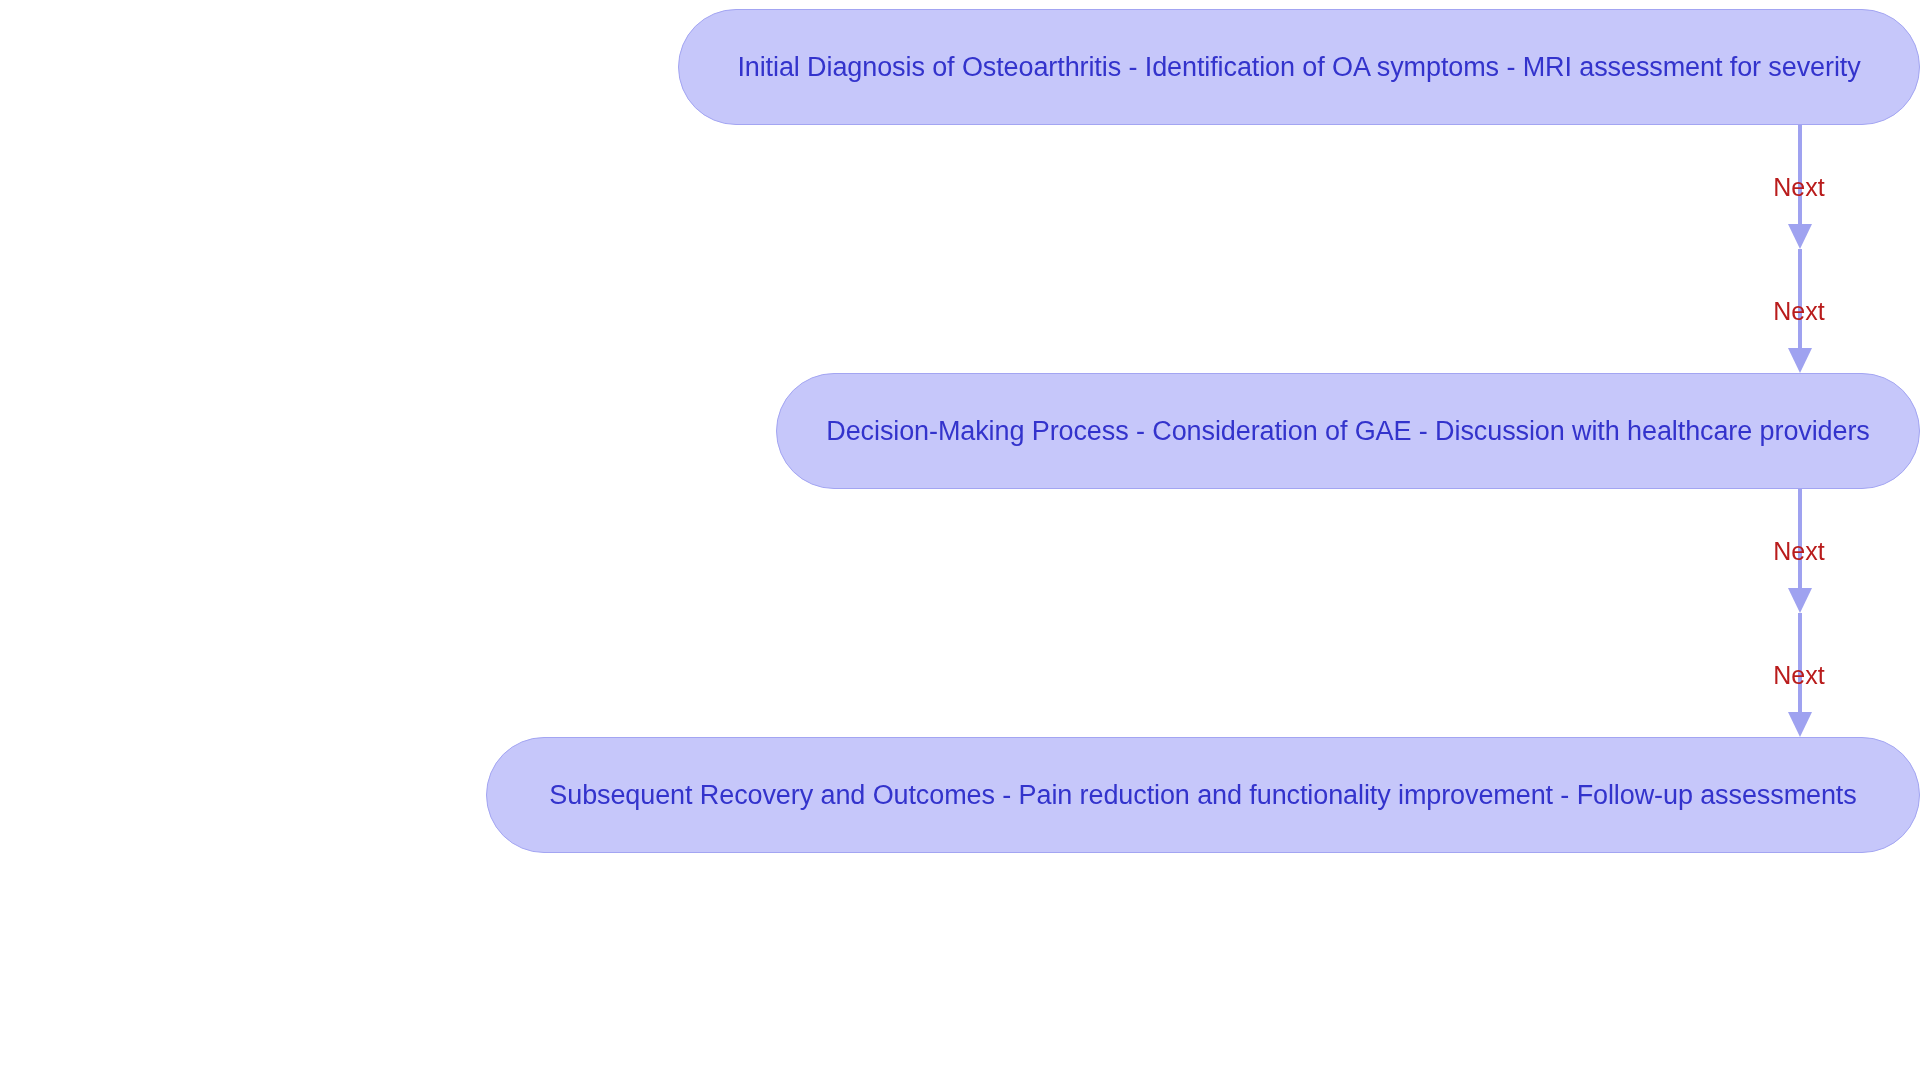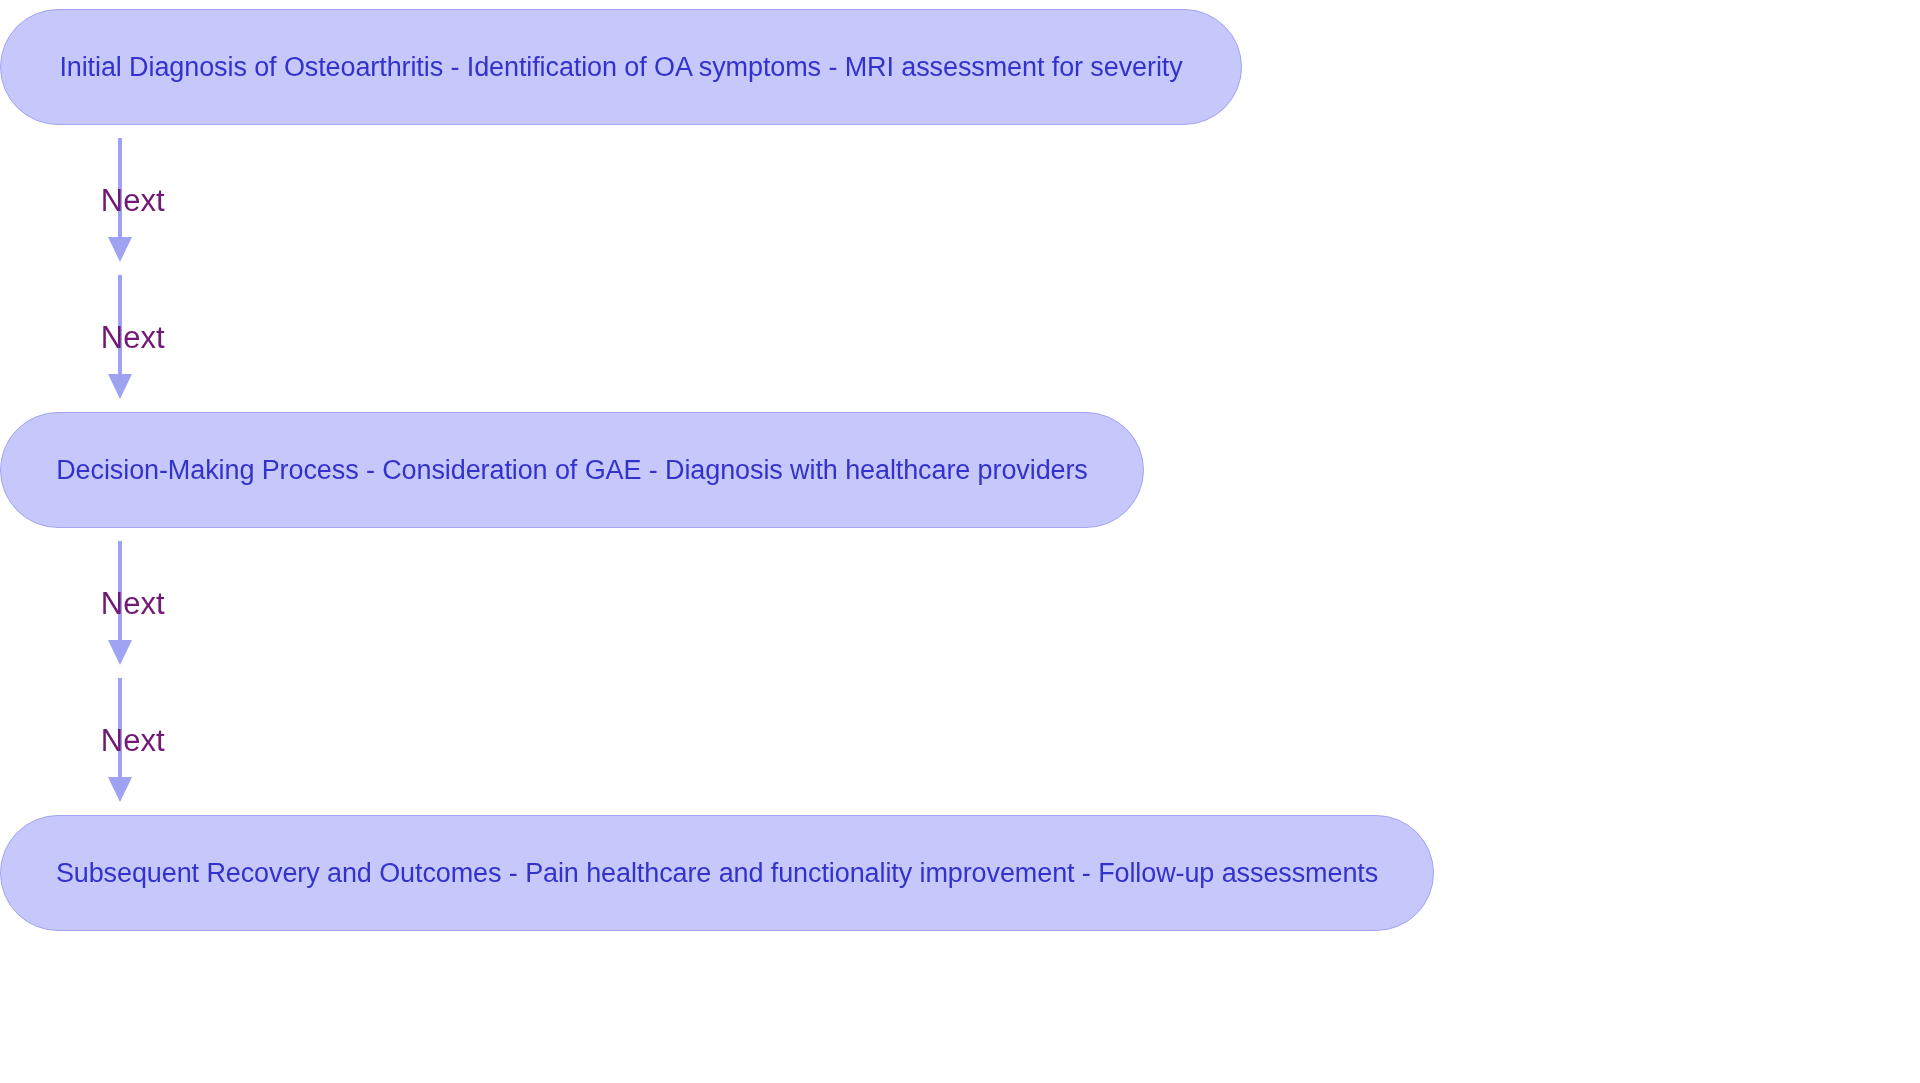--- a/index.html
+++ b/index.html
@@ -22,23 +22,22 @@
   }
 
   .flow-stack {
     position: absolute;
     left: 0;
     top: 0;
     width: 1920px;
     height: 1083px;
     display: flex;
     flex-direction: column;
-    align-items: flex-start;
+    align-items: flex-end;
     justify-content: flex-start;
-    gap: 13px;
   }
 
   .node {
     box-sizing: border-box;
     height: 116px;
     border-radius: 58px;
     background: #c6c7fa;
     border: 1.5px solid #a3a5f2;
     display: flex;
     align-items: center;
@@ -71,27 +70,26 @@
     width: 240px;
     height: 124px;
     overflow: visible;
   }
 
   .connector-label {
     position: absolute;
     left: 50%;
     top: 50%;
     transform: translate(-52%, -50%);
-    font-size: 31px;
+    font-size: 25px;
     line-height: 1;
-    color: #701a75;
+    color: #b91c1c;
     background: transparent;
     padding: 0 2px;
     white-space: nowrap;
-    margin-left: 14px;
   }
 
   
   .n0 { width: 1242px; margin-top: 9px; }
   .n1 { width: 1080px; }
   .n2 { width: 1144px; }
   .n3 { width: 1180px; }
   .n4 { width: 1434px; }
 </style>
 </head>
@@ -115,38 +113,38 @@
 
     <div class="connector">
       <svg class="connector-svg" viewBox="0 0 240 124" xmlns="http://www.w3.org/2000/svg">
         <line x1="120" y1="0" x2="120" y2="103" stroke="#9fa2f0" stroke-width="4"></line>
         <polygon points="108,99 132,99 120,124" fill="#9fa2f0"></polygon>
       </svg>
       <span class="connector-label">Next</span>
     </div>
 
     <div class="node n2">
-      <span class="node-label">Decision-Making Process - Consideration of GAE - Diagnosis with healthcare providers</span>
+      <span class="node-label">Decision-Making Process - Consideration of GAE - Discussion with healthcare providers</span>
     </div>
 
     <div class="connector">
       <svg class="connector-svg" viewBox="0 0 240 124" xmlns="http://www.w3.org/2000/svg">
         <line x1="120" y1="0" x2="120" y2="103" stroke="#9fa2f0" stroke-width="4"></line>
         <polygon points="108,99 132,99 120,124" fill="#9fa2f0"></polygon>
       </svg>
       <span class="connector-label">Next</span>
     </div>
 
 
     <div class="connector">
       <svg class="connector-svg" viewBox="0 0 240 124" xmlns="http://www.w3.org/2000/svg">
         <line x1="120" y1="0" x2="120" y2="103" stroke="#9fa2f0" stroke-width="4"></line>
         <polygon points="108,99 132,99 120,124" fill="#9fa2f0"></polygon>
       </svg>
       <span class="connector-label">Next</span>
     </div>
 
     <div class="node n4">
-      <span class="node-label">Subsequent Recovery and Outcomes - Pain healthcare and functionality improvement - Follow-up assessments</span>
+      <span class="node-label">Subsequent Recovery and Outcomes - Pain reduction and functionality improvement - Follow-up assessments</span>
     </div>
 
   </div>
 </div>
 
 </body></html>

